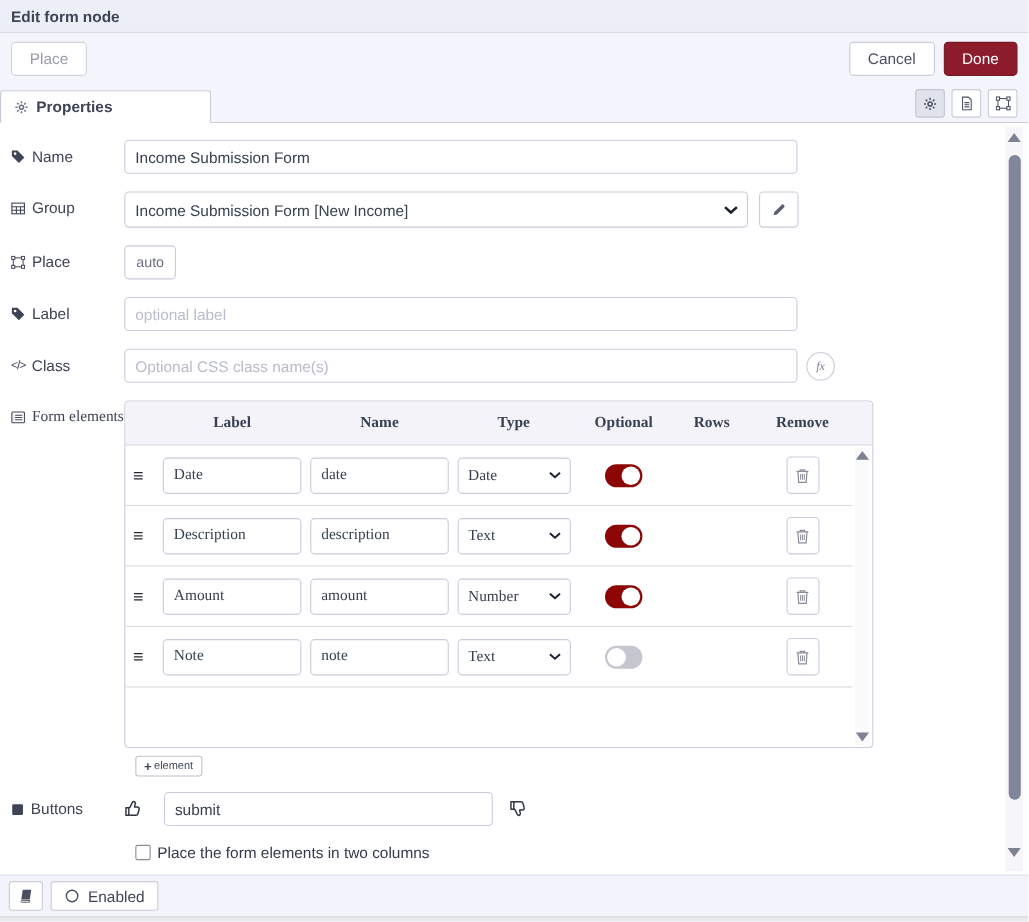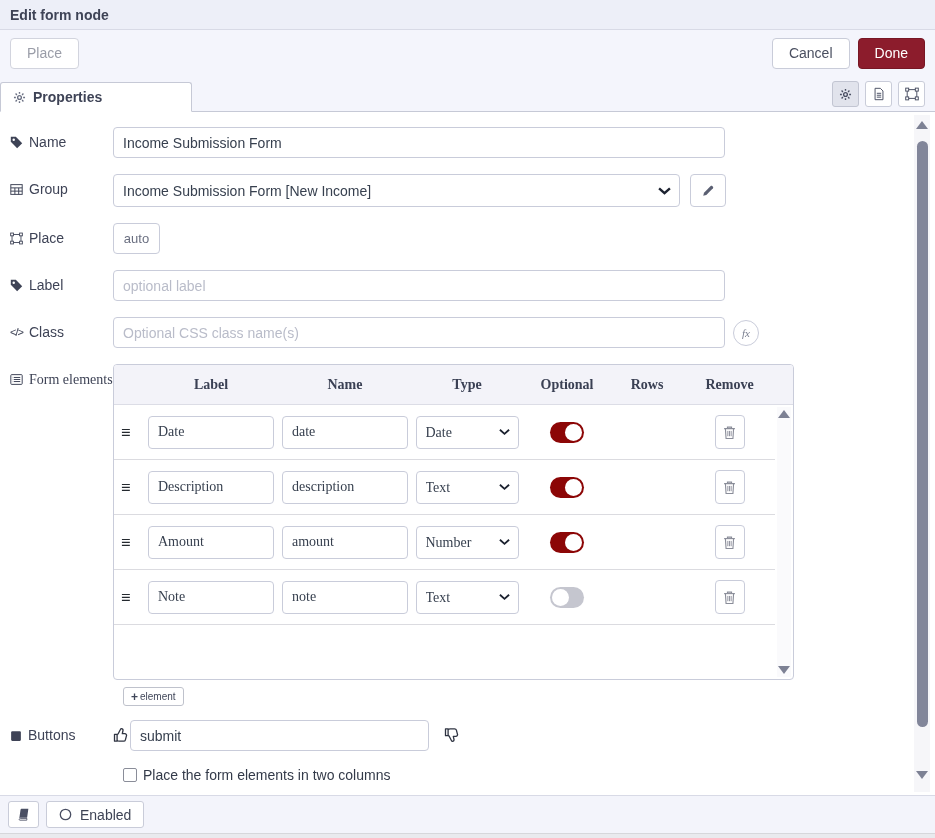--- a/index.html
+++ b/index.html
@@ -134,21 +134,21 @@
     margin: 7px 0 0 113px; height: 19px; padding: 0 7px; background: #fff;
     border: 1px solid #bfc2cc; border-radius: 3px; font-size: 10px; color: #41475a;
     display: inline-flex; align-items: center; gap: 2px; cursor: pointer; font-family: inherit;
   }
   .add-el-btn .plus { font-weight: bold; font-size: 12px; line-height: 1; }
 
   
   .buttons-row { margin-top: 14px; }
   .thumb-ic { display: inline-flex; color: #2f3442; margin-top: 7px; }
   .thumb-dn { transform: rotate(180deg) scaleX(-1); }
-  .w-btnfield { width: 299px; margin-left: 1px; }
+  .w-btnfield { width: 299px; margin-left: 20px; }
   .w-btnfield2 { width: 303px; margin-left: 5px; }
   .gap-mid { width: 15px; flex: 0 0 15px; }
 
   
   .check-row { margin: 2px 0 0 113px; display: flex; align-items: center; gap: 6px; color: #333a49; }
   .checkbox { width: 14px; height: 14px; border: 1px solid #8a8d99; border-radius: 2px; background: #fff; cursor: pointer; flex: 0 0 auto; }
 
   
   .main-sb { position: absolute; top: 3px; bottom: 3px; right: 5px; width: 16px; background: #f6f6f9; display: flex; flex-direction: column; align-items: center; }
   .main-sb .thumb { position: absolute; top: 26px; width: 11px; height: 586px; background: #82869a; border-radius: 6px; left: 2.5px; cursor: grab; }

